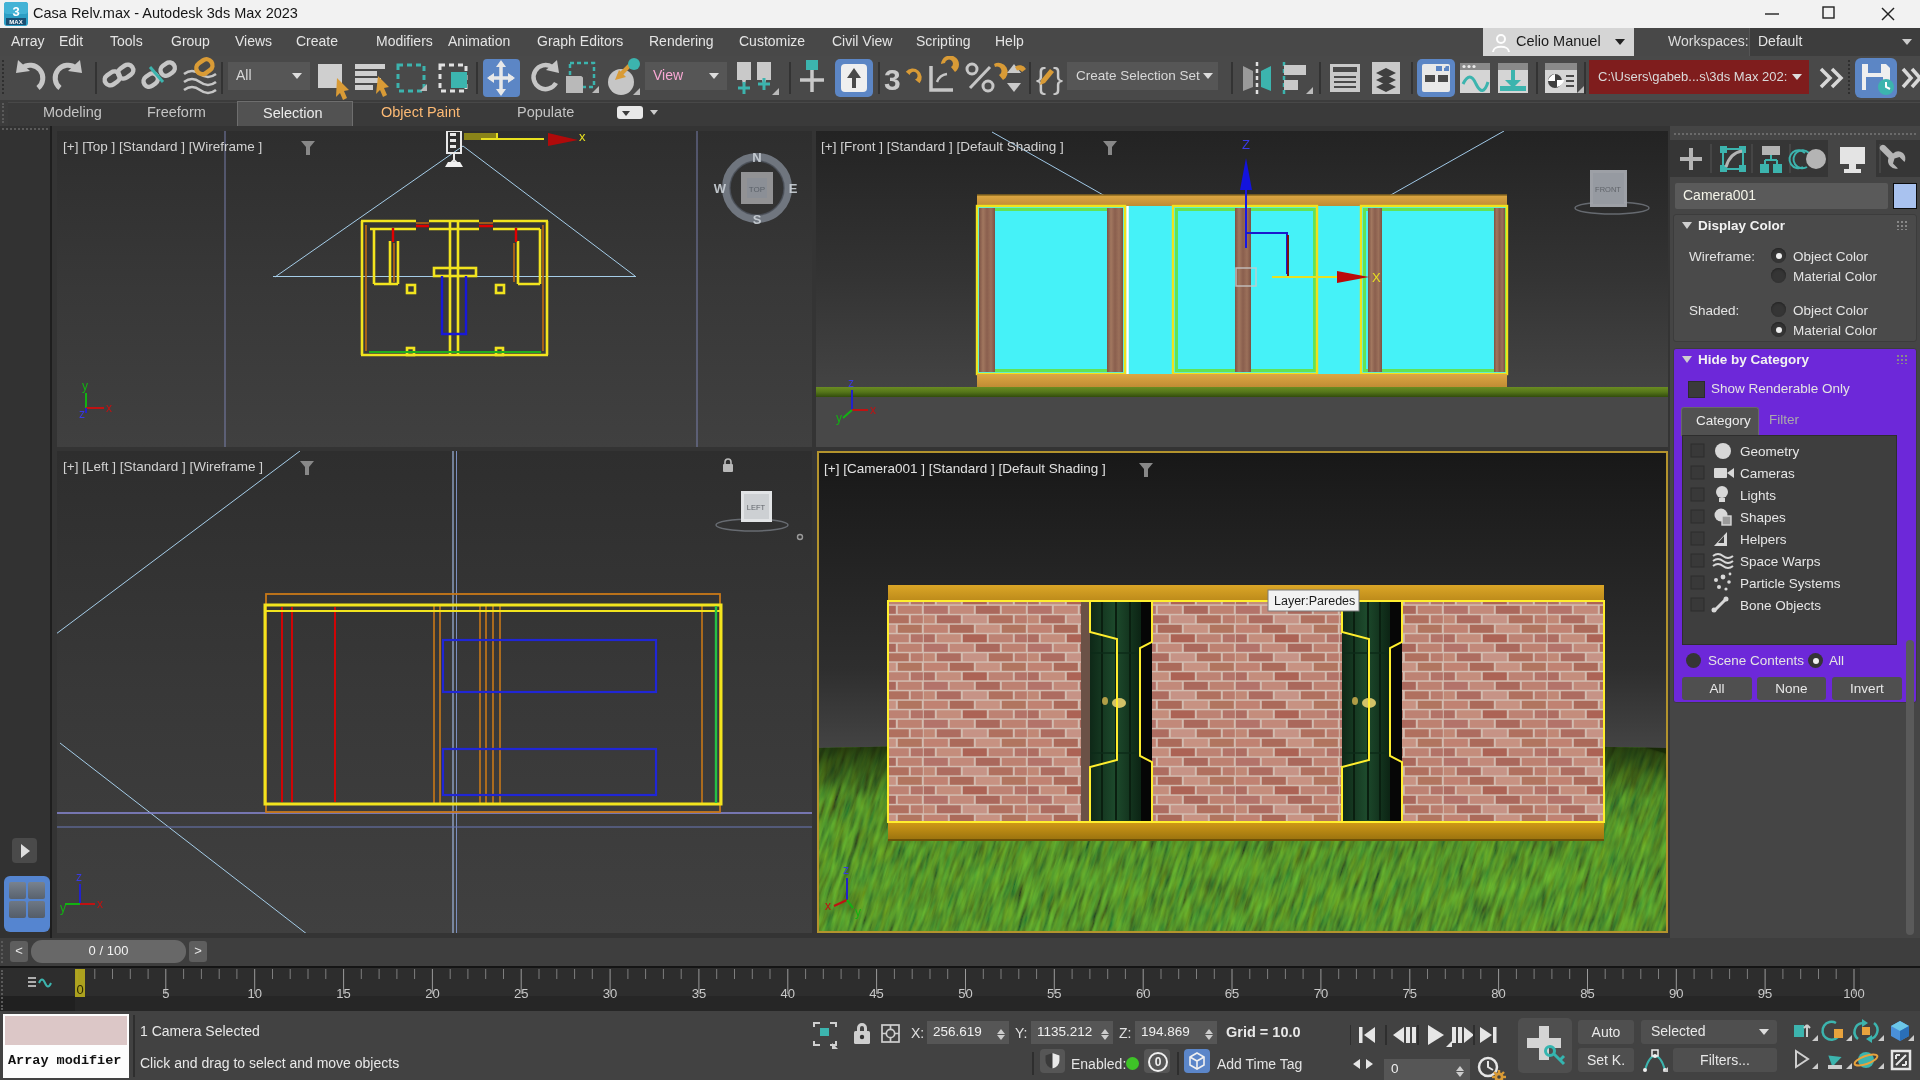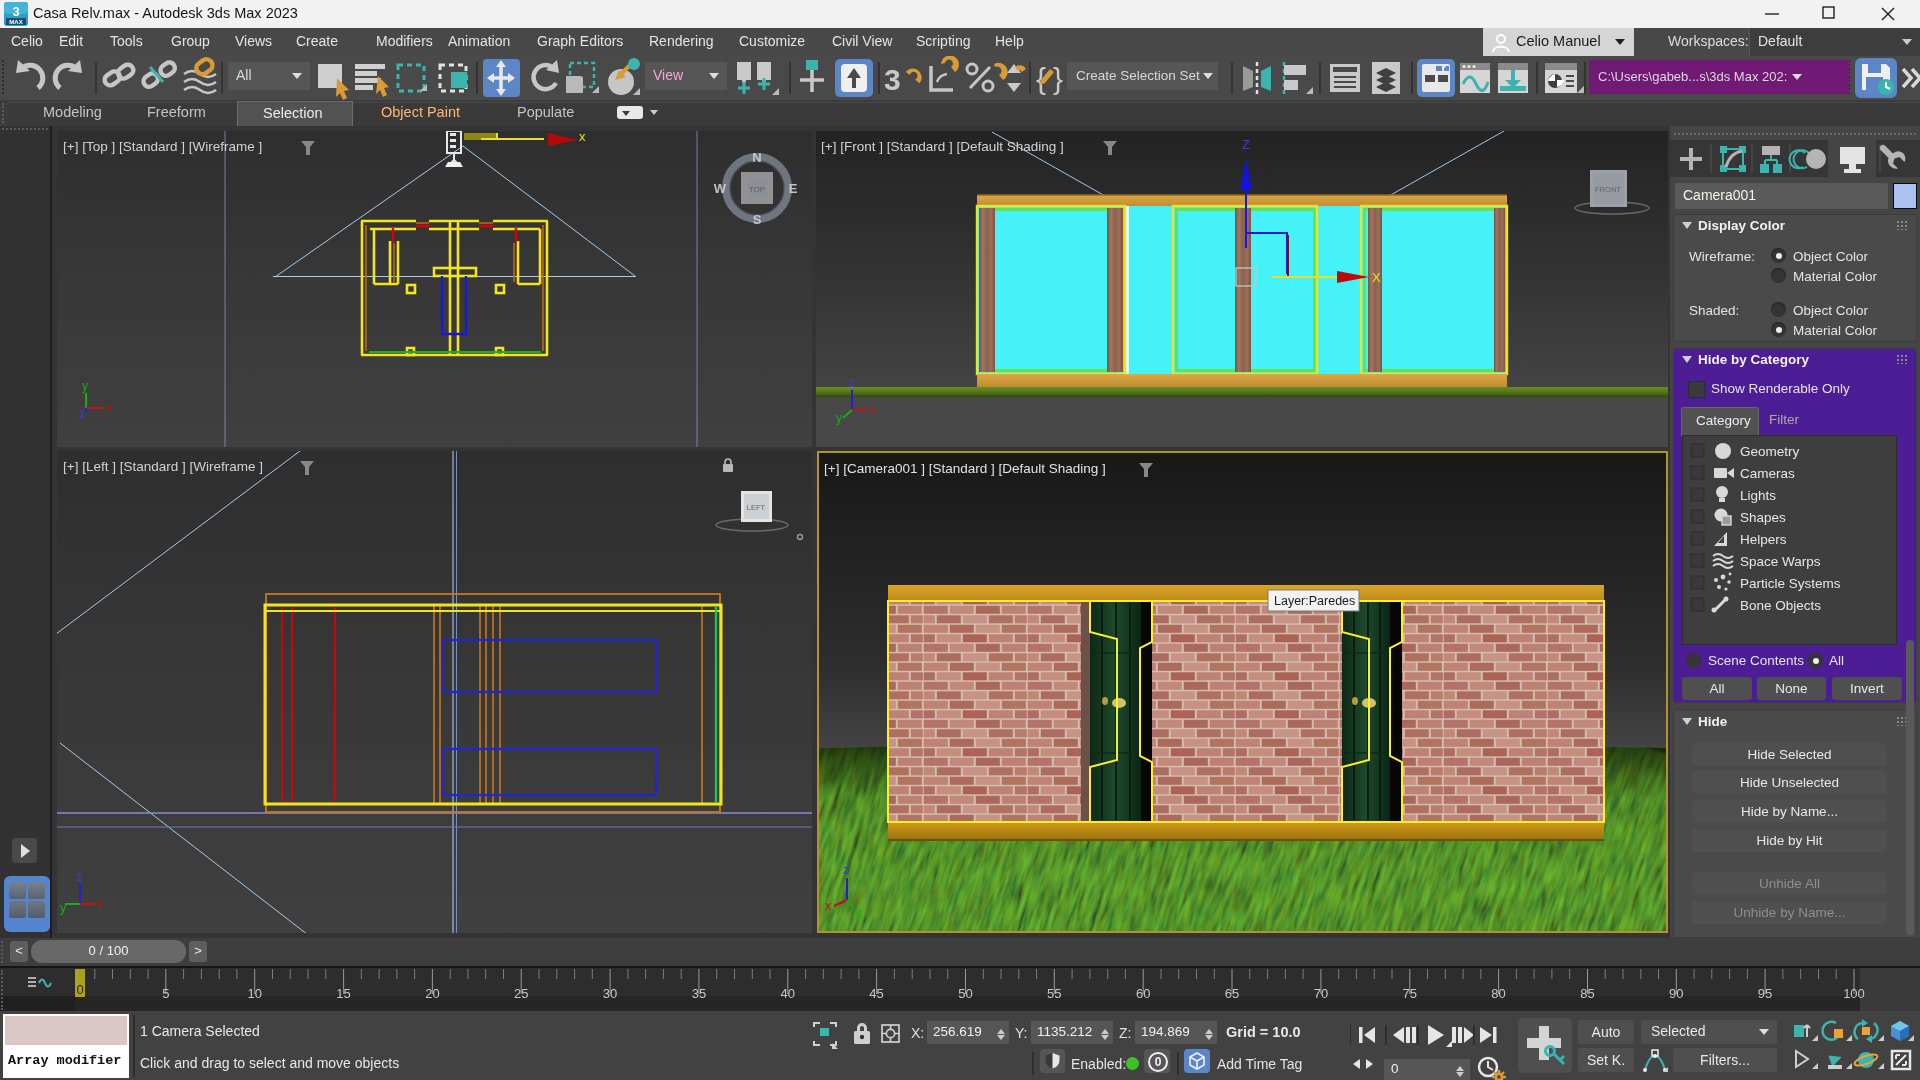--- a/index.html
+++ b/index.html
@@ -23,21 +23,21 @@
   <div class="abs" style="left:33px;top:5px;font-size:14.5px;color:#151515;">Casa Relv.max - Autodesk 3ds Max 2023</div>
   <svg class="abs" style="left:1755px;top:0;" width="165" height="28" viewBox="0 0 165 28">
     <line x1="10" y1="14" x2="24" y2="14" stroke="#222" stroke-width="1.4"></line>
     <rect x="68" y="7" width="11" height="11" fill="none" stroke="#222" stroke-width="1.4"></rect>
     <line x1="127" y1="8" x2="139" y2="20" stroke="#222" stroke-width="1.4"></line>
     <line x1="139" y1="8" x2="127" y2="20" stroke="#222" stroke-width="1.4"></line>
   </svg>
 </div>
 
 <div class="abs" id="menubar" style="left:0;top:28px;width:1920px;height:28px;background:#484848;border-bottom:1px solid #333;">
-  <div class="abs txt" style="left:11px;top:5px;">Celio</div>
+  <div class="abs txt" style="left:11px;top:5px;">Array</div>
   <div class="abs txt" style="left:59px;top:5px;">Edit</div>
   <div class="abs txt" style="left:110px;top:5px;">Tools</div>
   <div class="abs txt" style="left:171px;top:5px;">Group</div>
   <div class="abs txt" style="left:235px;top:5px;">Views</div>
   <div class="abs txt" style="left:296px;top:5px;">Create</div>
   <div class="abs txt" style="left:376px;top:5px;">Modifiers</div>
   <div class="abs txt" style="left:448px;top:5px;">Animation</div>
   <div class="abs txt" style="left:537px;top:5px;">Graph Editors</div>
   <div class="abs txt" style="left:649px;top:5px;">Rendering</div>
   <div class="abs txt" style="left:739px;top:5px;">Customize</div>
@@ -262,21 +262,21 @@
   <div class="abs" style="left:64px;top:11px;width:0;height:0;border:5px solid transparent;border-top:6px solid #ddd;"></div>
 </div>
 <div class="abs fld" style="left:645px;top:6px;width:82px;height:28px;">
   <div class="abs" style="left:8px;top:5px;font-size:14px;color:#f9a8d4;">View</div>
   <div class="abs" style="left:64px;top:11px;width:0;height:0;border:5px solid transparent;border-top:6px solid #ddd;"></div>
 </div>
 <div class="abs fld" style="left:1067px;top:6px;width:151px;height:28px;">
   <div class="abs" style="left:9px;top:6px;font-size:13.5px;color:#d8d8d8;white-space:nowrap;">Create Selection Set</div>
   <div class="abs" style="left:136px;top:11px;width:0;height:0;border:5px solid transparent;border-top:6px solid #ddd;"></div>
 </div>
-<div class="abs fld" style="left:1589px;top:4px;width:260px;height:34px;background:#701a75;overflow:hidden;">
+<div class="abs fld" style="left:1589px;top:4px;width:220px;height:34px;background:#7f1d1d;overflow:hidden;">
   <div class="abs" style="left:9px;top:9px;font-size:13px;color:#dadada;white-space:nowrap;">C:\Users\gabeb...s\3ds Max 202:</div>
   <div class="abs" style="left:203px;top:14px;width:0;height:0;border:5px solid transparent;border-top:6px solid #ddd;"></div>
 </div>
 </div>
 
 <div class="abs" id="ribbon" style="left:0;top:100px;width:1920px;height:26px;background:#3c3c3c;">
   <div class="abs" style="left:8px;top:2px;width:1912px;height:23px;background:#3a3a3a;border-top:1px solid #484848;"></div>
   <div class="abs" style="left:43px;top:4px;font-size:14.5px;color:#c4c4c4;">Modeling</div>
   <div class="abs" style="left:147px;top:4px;font-size:14.5px;color:#c4c4c4;">Freeform</div>
   <div class="abs" style="left:237px;top:1px;width:114px;height:24px;background:#525252;border:1px solid #6e6e6e;border-bottom:none;">
@@ -728,21 +728,21 @@
       <div class="abs" style="left:97px;top:53px;width:15px;height:15px;border-radius:50%;background:#353535;box-shadow:inset 0 1px 2px #222;"></div>
       <div class="abs" style="left:119px;top:54px;font-size:13.5px;color:#e4e4e4;">Material Color</div>
       <div class="abs" style="left:15px;top:88px;font-size:13.5px;color:#e4e4e4;">Shaded:</div>
       <div class="abs" style="left:97px;top:87px;width:15px;height:15px;border-radius:50%;background:#353535;box-shadow:inset 0 1px 2px #222;"></div>
       <div class="abs" style="left:119px;top:88px;font-size:13.5px;color:#e4e4e4;">Object Color</div>
       <div class="abs" style="left:97px;top:107px;width:15px;height:15px;border-radius:50%;background:#353535;box-shadow:inset 0 1px 2px #222;"></div>
       <div class="abs" style="left:101.5px;top:111.5px;width:6px;height:6px;border-radius:50%;background:#efefef;"></div>
       <div class="abs" style="left:119px;top:108px;font-size:13.5px;color:#e4e4e4;">Material Color</div>
     </div>
 
-    <div class="abs" style="left:3px;top:222px;width:244px;height:355px;background:#4c1d95;border:1px solid #3c3c3c;border-radius:3px;box-sizing:border-box;">
+    <div class="abs" style="left:3px;top:222px;width:244px;height:355px;background:#6d28d9;border:1px solid #3c3c3c;border-radius:3px;box-sizing:border-box;">
       <div class="abs" style="left:8px;top:7px;width:0;height:0;border:5px solid transparent;border-top:7px solid #cfcfcf;"></div>
       <div class="abs" style="left:24px;top:3px;font-size:13.5px;font-weight:bold;color:#f2f2f2;">Hide by Category</div>
       <div class="abs" style="left:222px;top:5px;width:12px;height:10px;background:radial-gradient(#888 0.8px,transparent 1px);background-size:4px 4px;"></div>
       <div class="abs" style="left:14px;top:32px;width:15px;height:15px;background:#3a3a3a;border:1px solid #2c2c2c;"></div>
       <div class="abs" style="left:37px;top:32px;font-size:13.5px;color:#e4e4e4;">Show Renderable Only</div>
       <div class="abs" style="left:7px;top:58px;width:78px;height:29px;background:#515151;border:1px solid #686868;border-bottom:none;border-radius:3px 3px 0 0;box-sizing:border-box;">
         <div class="abs" style="left:14px;top:5px;font-size:13.5px;color:#ececec;">Category</div>
       </div>
       <div class="abs" style="left:95px;top:63px;font-size:13.5px;color:#aaa;">Filter</div>
       <div class="abs" style="left:8px;top:86px;width:215px;height:210px;background:#3e3e3e;border:1px solid #2e2e2e;box-sizing:border-box;">
@@ -806,31 +806,20 @@
       <div class="abs" style="left:12px;top:304px;width:15px;height:15px;border-radius:50%;background:#353535;"></div>
       <div class="abs" style="left:34px;top:304px;font-size:13.5px;color:#e4e4e4;">Scene Contents</div>
       <div class="abs" style="left:134px;top:304px;width:15px;height:15px;border-radius:50%;background:#353535;"></div>
       <div class="abs" style="left:138.5px;top:308.5px;width:6px;height:6px;border-radius:50%;background:#efefef;"></div>
       <div class="abs" style="left:155px;top:304px;font-size:13.5px;color:#e4e4e4;">All</div>
       <div class="btn abs" style="left:8px;top:328px;width:70px;height:23px;line-height:23px;font-size:13.5px;">All</div>
       <div class="btn abs" style="left:83px;top:328px;width:69px;height:23px;line-height:23px;font-size:13.5px;">None</div>
       <div class="btn abs" style="left:158px;top:328px;width:70px;height:23px;line-height:23px;font-size:13.5px;">Invert</div>
     </div>
 
-    <div class="abs" style="left:3px;top:583px;width:244px;height:229px;background:#4a4a4a;border:1px solid #3c3c3c;border-radius:3px;box-sizing:border-box;">
-      <div class="abs" style="left:8px;top:8px;width:0;height:0;border:5px solid transparent;border-top:7px solid #cfcfcf;"></div>
-      <div class="abs" style="left:24px;top:4px;font-size:13.5px;font-weight:bold;color:#f2f2f2;">Hide</div>
-      <div class="abs" style="left:222px;top:6px;width:12px;height:10px;background:radial-gradient(#888 0.8px,transparent 1px);background-size:4px 4px;"></div>
-      <div class="btn abs" style="left:18px;top:33px;width:195px;height:23px;line-height:23px;font-size:13.5px;">Hide Selected</div>
-      <div class="btn abs" style="left:18px;top:61px;width:195px;height:23px;line-height:23px;font-size:13.5px;">Hide Unselected</div>
-      <div class="btn abs" style="left:18px;top:90px;width:195px;height:23px;line-height:23px;font-size:13.5px;">Hide by Name...</div>
-      <div class="btn abs" style="left:18px;top:119px;width:195px;height:23px;line-height:23px;font-size:13.5px;">Hide by Hit</div>
-      <div class="btn abs" style="left:18px;top:162px;width:195px;height:23px;line-height:23px;font-size:13.5px;color:#8f8f8f;">Unhide All</div>
-      <div class="btn abs" style="left:18px;top:191px;width:195px;height:23px;line-height:23px;font-size:13.5px;color:#8f8f8f;">Unhide by Name...</div>
-    </div>
     <div class="abs" style="left:236px;top:514px;width:8px;height:295px;background:#5a5a5a;border-radius:4px;"></div>
   </div>
 </div>
 
 <div class="abs" id="timeslider" style="left:0;top:938px;width:1920px;height:28px;background:#3e3e3e;">
   <div class="abs" style="left:1px;top:3px;width:4px;height:22px;border-left:2px dotted #5a5a5a;"></div>
   <div class="abs" style="left:10px;top:3px;width:18px;height:21px;background:#5e5e5e;border-radius:3px;color:#e8e8e8;font-size:13px;text-align:center;line-height:20px;">&lt;</div>
   <div class="abs" style="left:31px;top:2px;width:155px;height:23px;background:#686868;border-radius:11px;color:#f2f2f2;font-size:13px;text-align:center;line-height:22px;">0 / 100</div>
   <div class="abs" style="left:189px;top:3px;width:18px;height:21px;background:#5e5e5e;border-radius:3px;color:#e8e8e8;font-size:13px;text-align:center;line-height:20px;">&gt;</div>
 </div>

